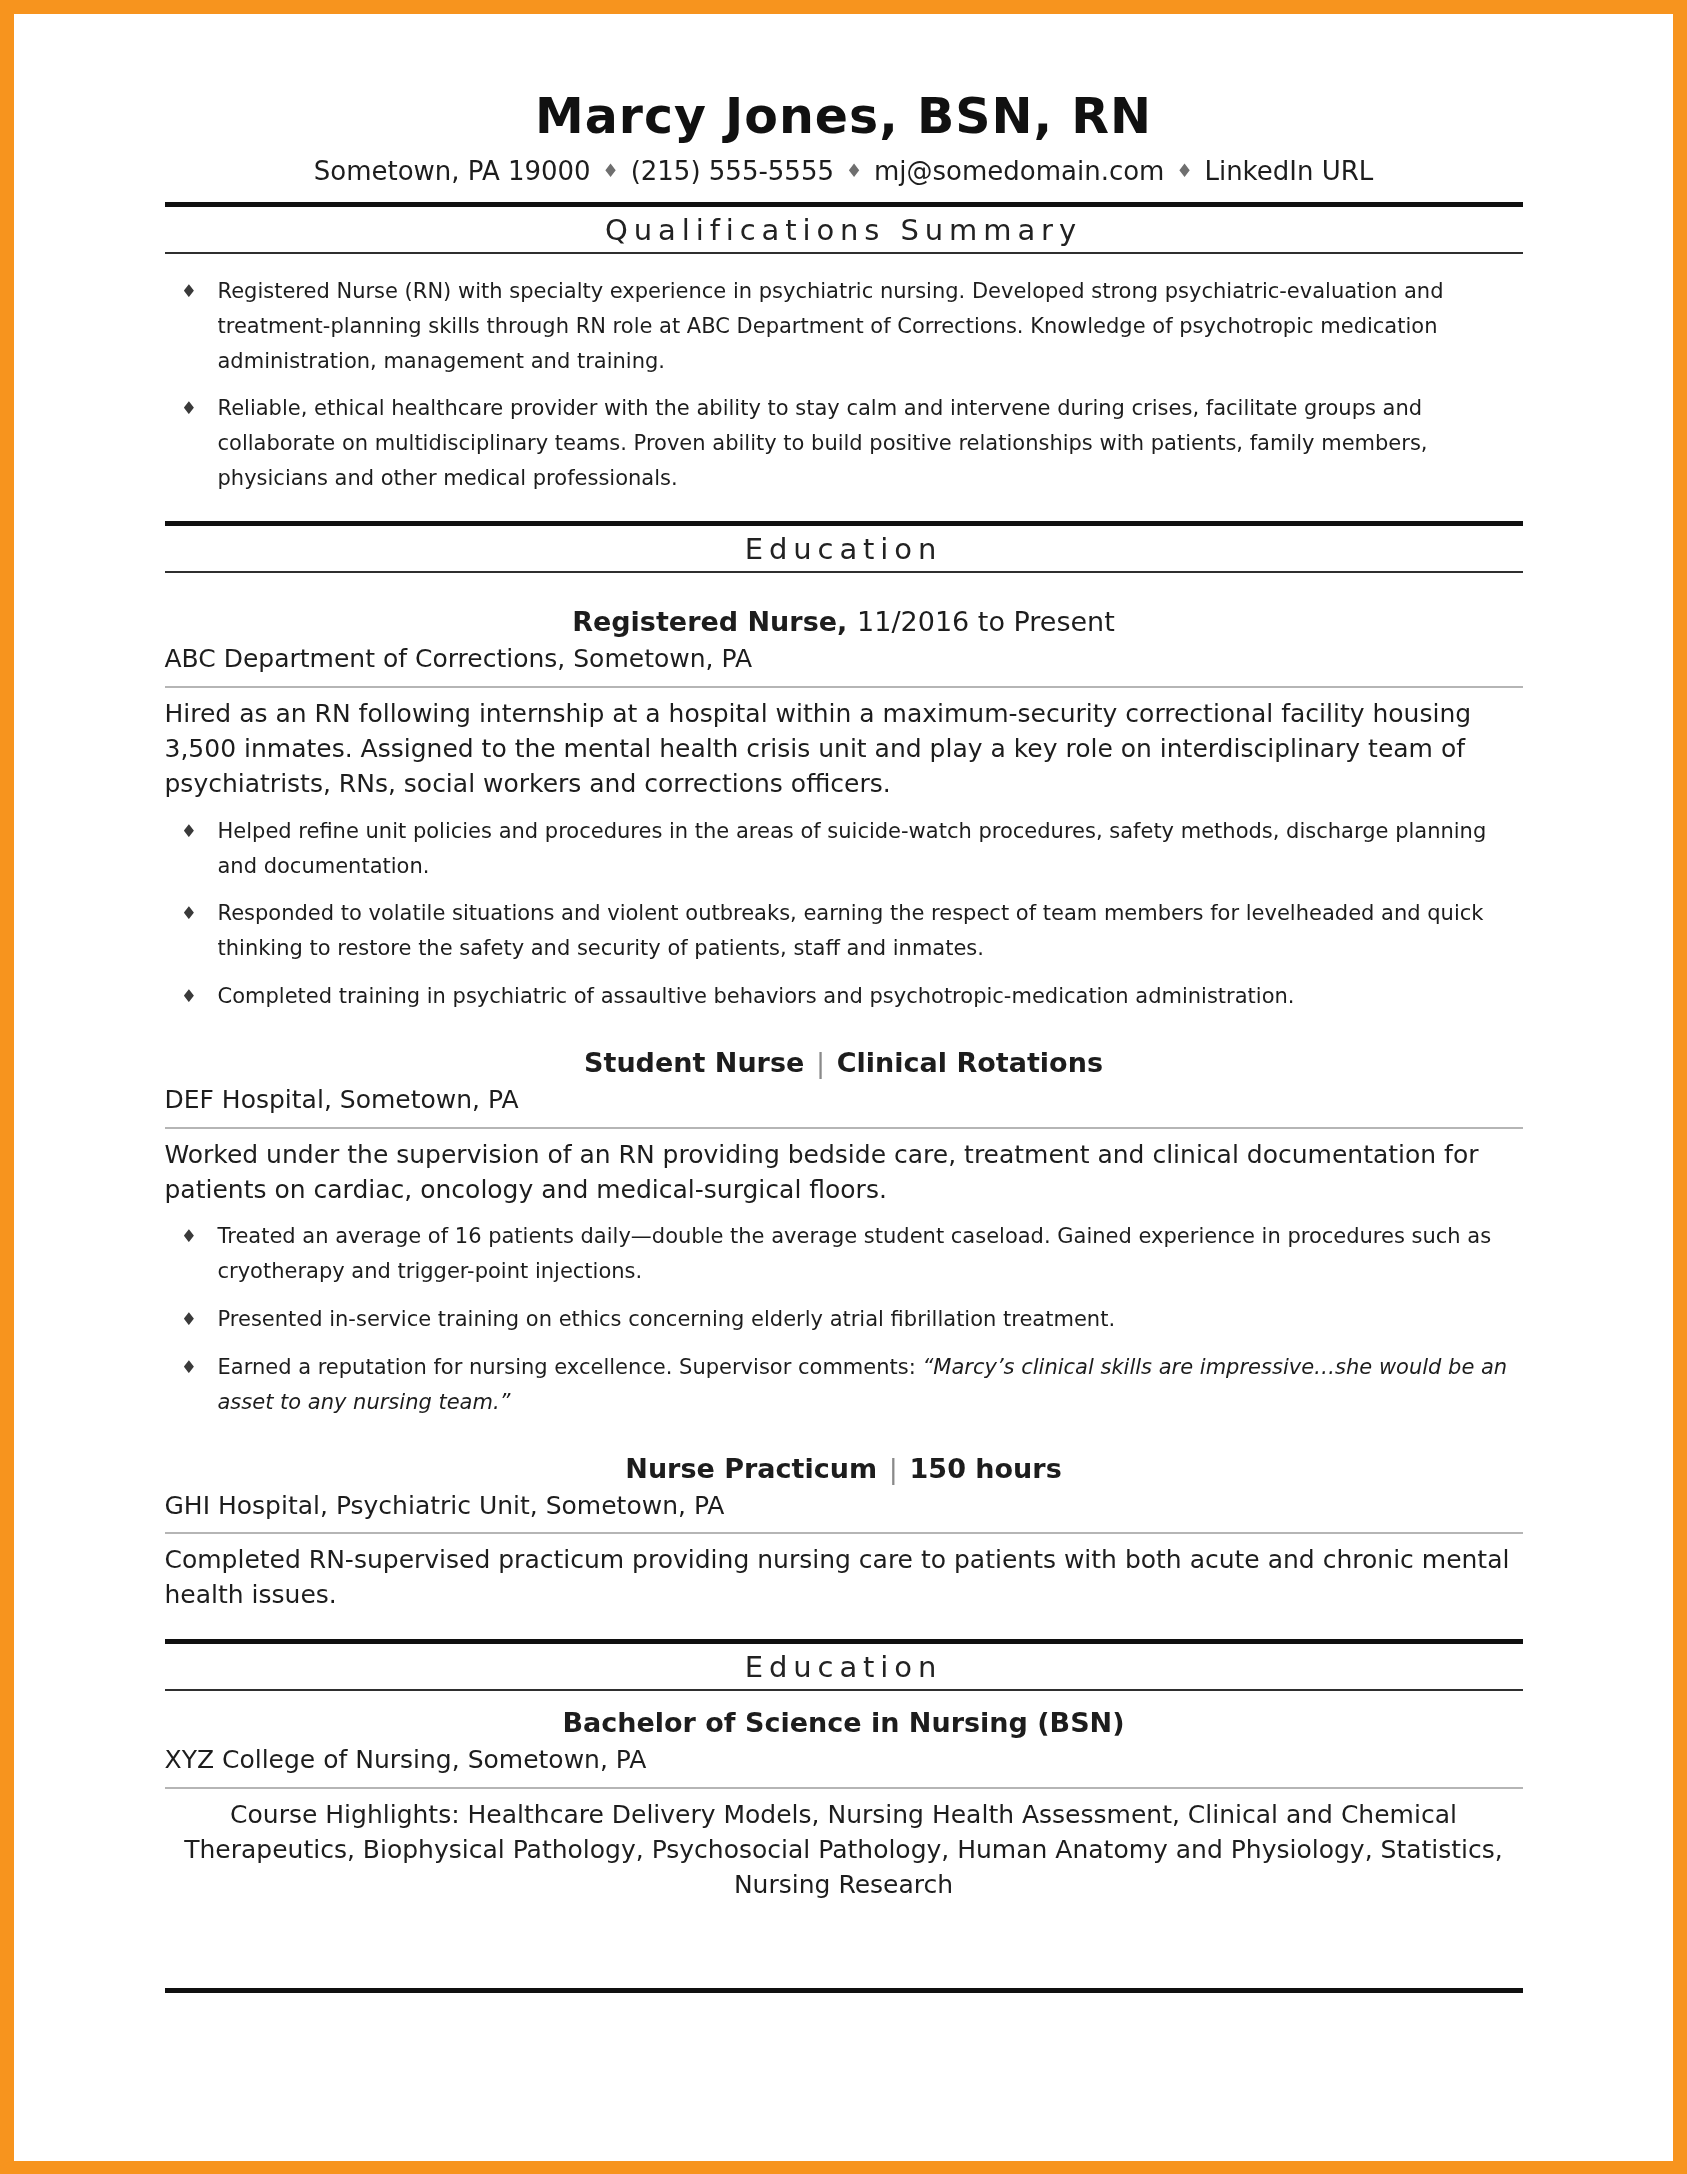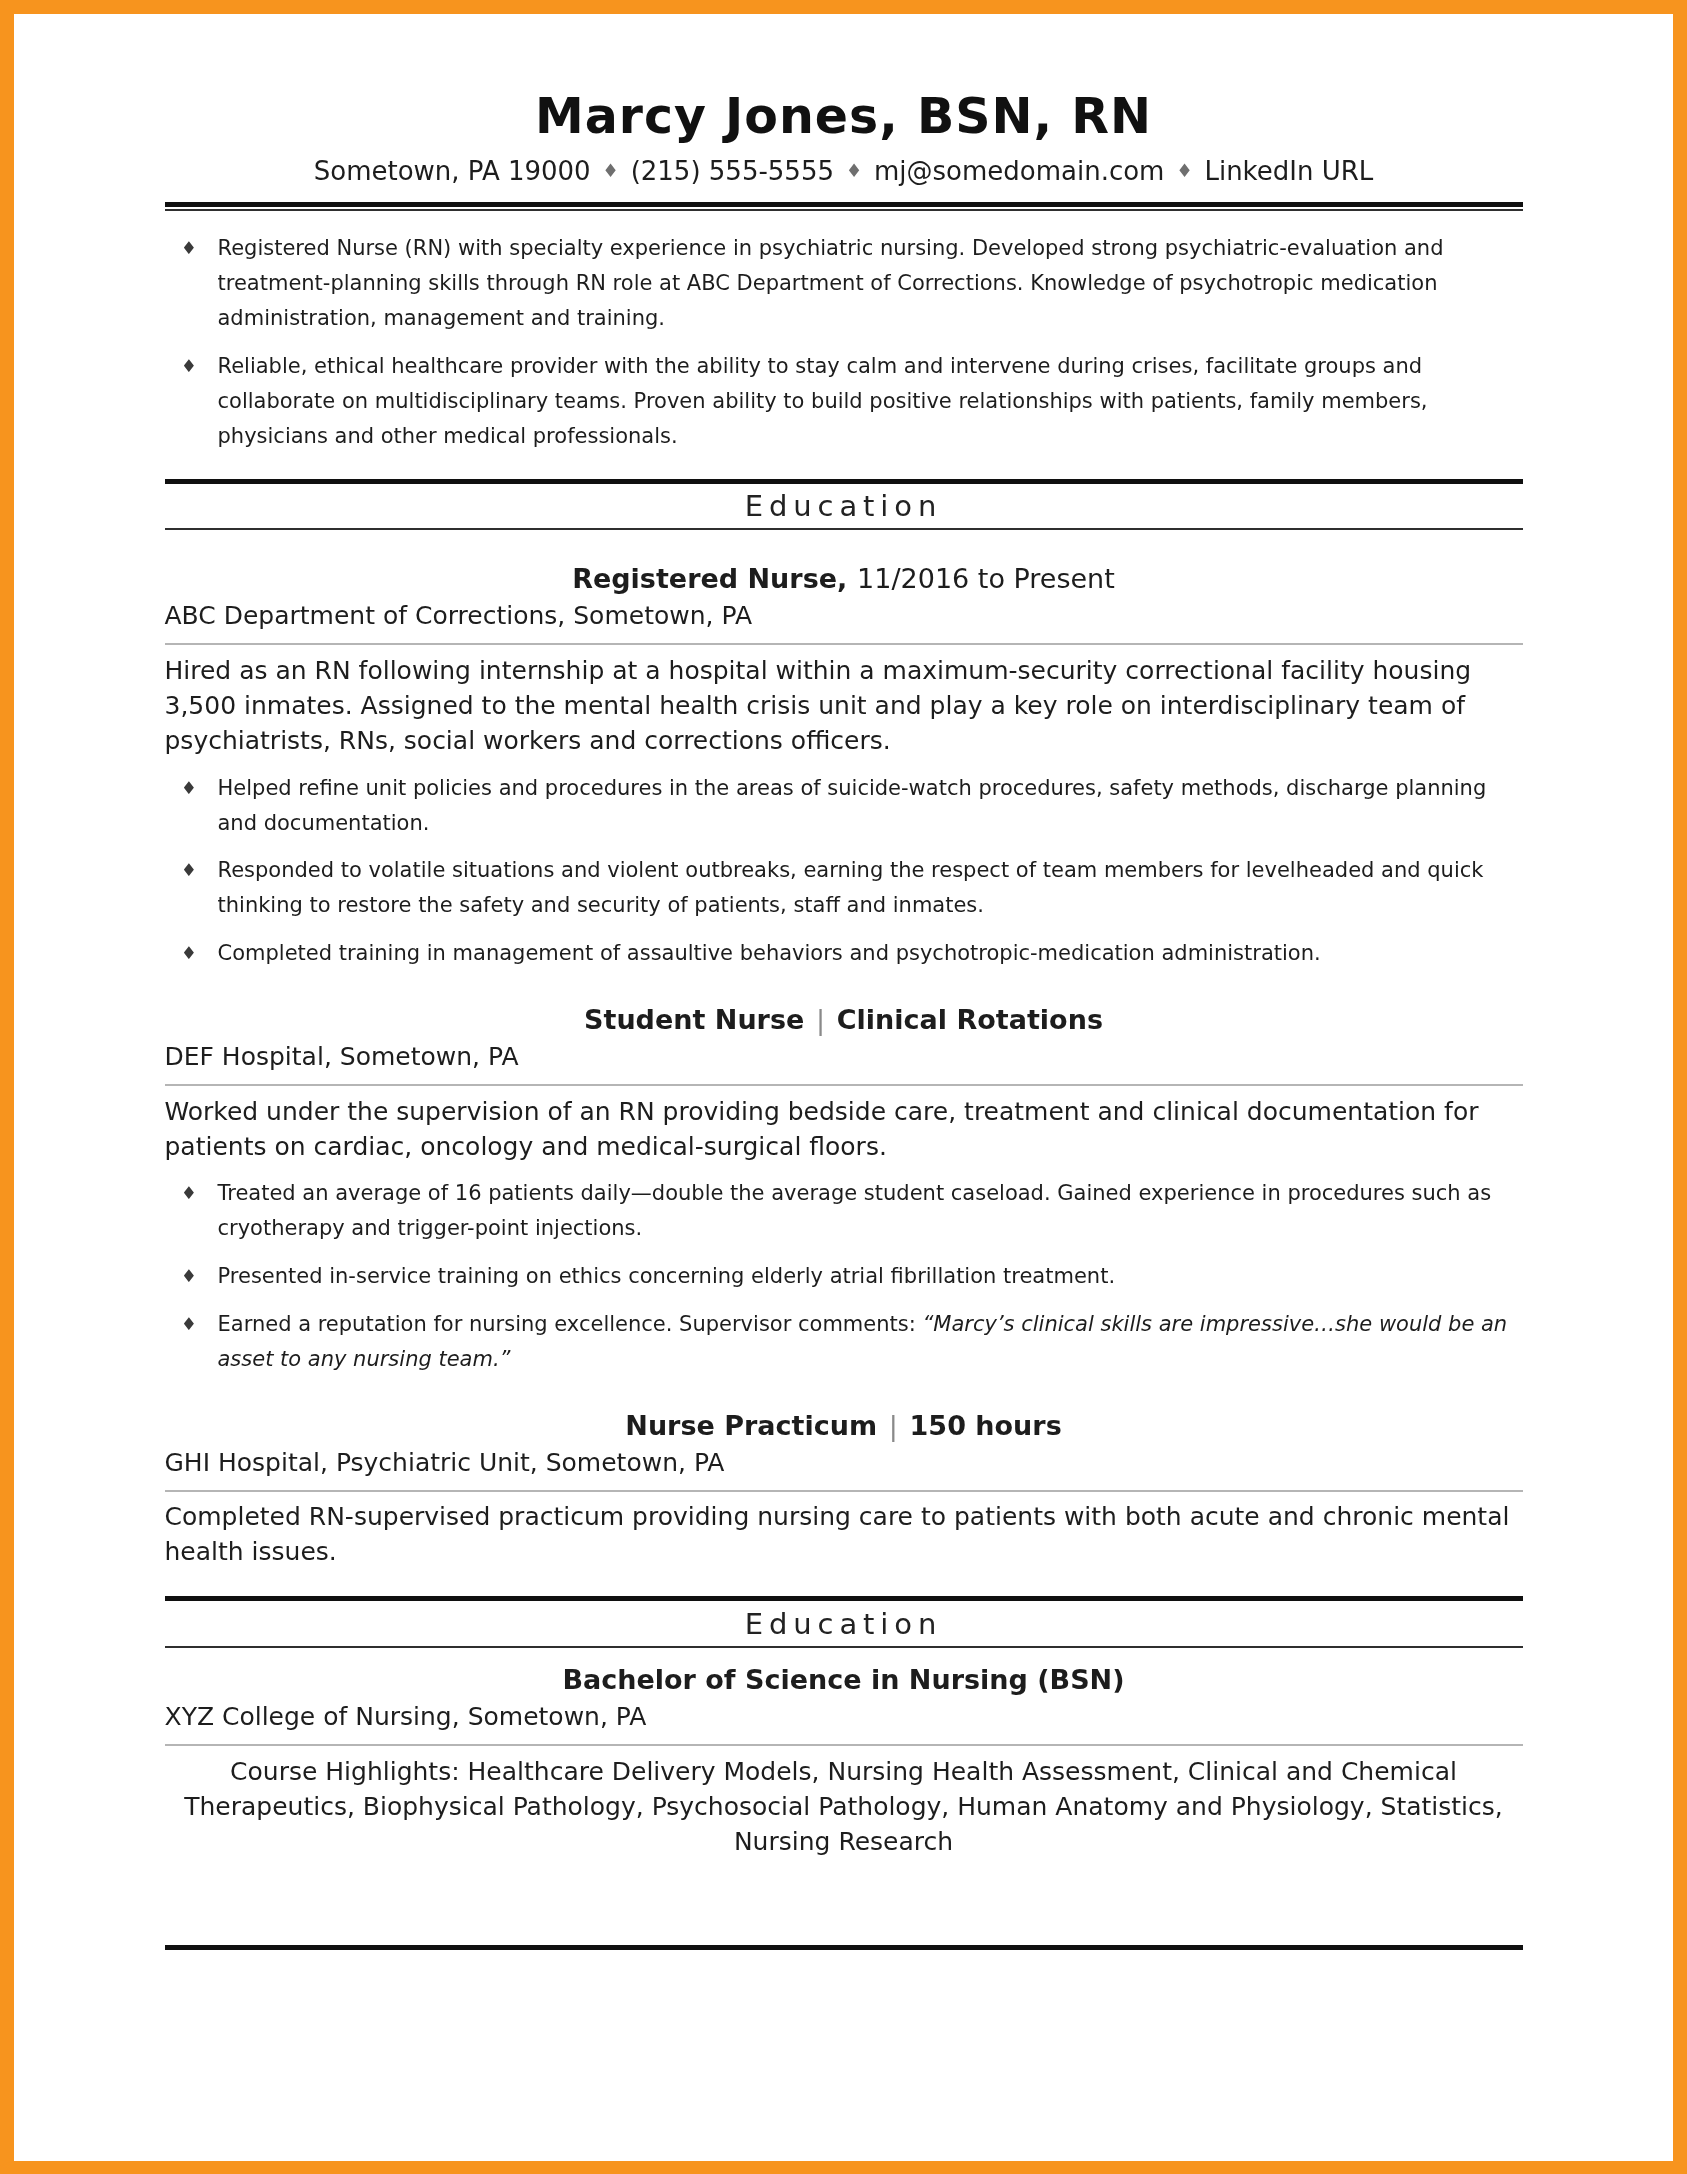--- a/index.html
+++ b/index.html
@@ -102,20 +102,21 @@
 <body>
 
 <div class="content">
 
   <h1 class="name">Marcy Jones, BSN, RN</h1>
   <div class="contact">
     <span>Sometown, PA 19000</span><span class="sep">♦</span><span>(215) 555-5555</span><span class="sep">♦</span><span>mj@somedomain.com</span><span class="sep">♦</span><span>LinkedIn URL</span>
   </div>
 
   <div class="rule-thick"></div>
+  <div class="section-heading">Qualifications Summary</div>
   <div class="rule-dark"></div>
 
   <div class="bullet-list">
     <div class="bullet">
       <span class="marker">♦</span>
       <span class="btext">Registered Nurse (RN) with specialty experience in psychiatric nursing. Developed strong psychiatric-evaluation and treatment-planning skills through RN role at ABC Department of Corrections. Knowledge of psychotropic medication administration, management and training.</span>
     </div>
     <div class="bullet">
       <span class="marker">♦</span>
       <span class="btext">Reliable, ethical healthcare provider with the ability to stay calm and intervene during crises, facilitate groups and collaborate on multidisciplinary teams. Proven ability to build positive relationships with patients, family members, physicians and other medical professionals.</span>
@@ -136,21 +137,21 @@
     <div class="bullet">
       <span class="marker">♦</span>
       <span class="btext">Helped refine unit policies and procedures in the areas of suicide-watch procedures, safety methods, discharge planning and documentation.</span>
     </div>
     <div class="bullet">
       <span class="marker">♦</span>
       <span class="btext">Responded to volatile situations and violent outbreaks, earning the respect of team members for levelheaded and quick thinking to restore the safety and security of patients, staff and inmates.</span>
     </div>
     <div class="bullet">
       <span class="marker">♦</span>
-      <span class="btext">Completed training in management of assaultive behaviors and psychotropic-medication administration.</span>
+      <span class="btext">Completed training in psychiatric of assaultive behaviors and psychotropic-medication administration.</span>
     </div>
   </div>
 
   <div class="job-title">
     <span class="bold">Student Nurse</span><span class="pipe">|</span><span class="bold">Clinical Rotations</span>
   </div>
   <div class="job-org">DEF Hospital, Sometown, PA</div>
   <div class="rule-light"></div>
   <p class="job-summary">Worked under the supervision of an RN providing bedside care, treatment and clinical documentation for patients on cardiac, oncology and medical-surgical floors.</p>
   <div class="bullet-list job-bullets">

